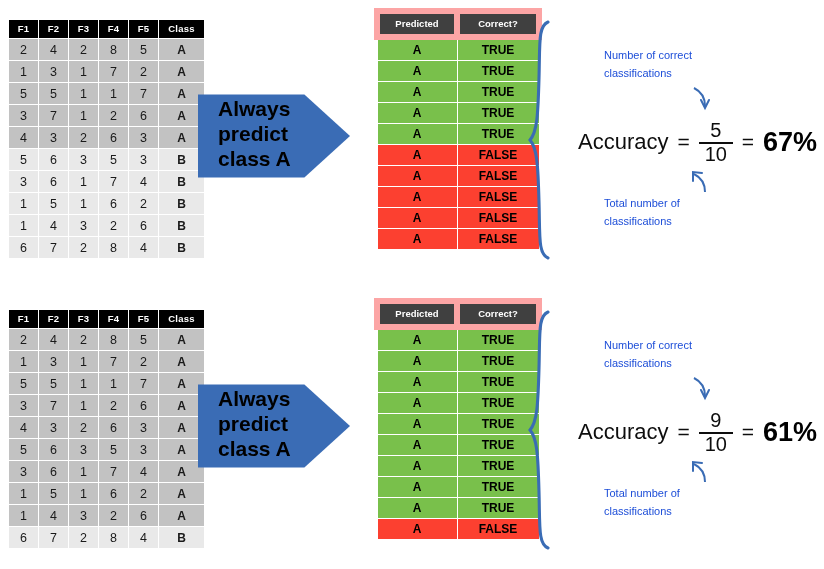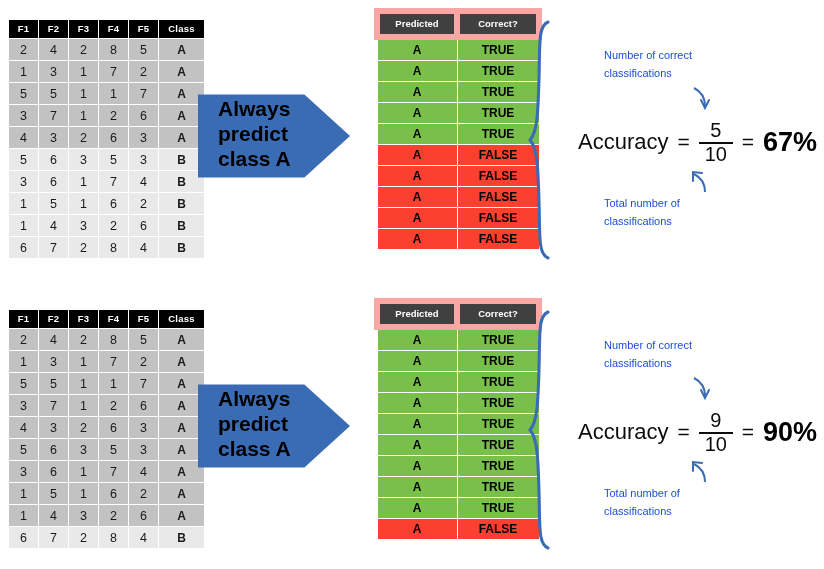--- a/index.html
+++ b/index.html
@@ -507,21 +507,21 @@
 
   <div class="acc-row" style="left:578px; top:120px;">
     <span class="acc-word">Accuracy</span>
     <span class="acc-eq">=</span>
     <span class="frac">
       <span class="nu">9</span>
       <span class="bar"></span>
       <span class="de">10</span>
     </span>
     <span class="acc-eq">=</span>
-    <span class="acc-val">90%</span>
+    <span class="acc-val">61%</span>
   </div>
 
   <svg class="curve" style="left:690px; top:168px;" width="26" height="26" viewBox="0 0 26 26">
     <path d="M15 24 C15 16, 12 10, 4 6" fill="none" stroke="#3a6cb5" stroke-width="2"></path>
     <path d="M3 13 L3 4 L12 5" fill="none" stroke="#3a6cb5" stroke-width="2" stroke-linecap="round"></path>
   </svg>
 
   <div class="cap" style="left:604px; top:194px;">
     <div>Total number of</div>
     <div>classifications</div>

